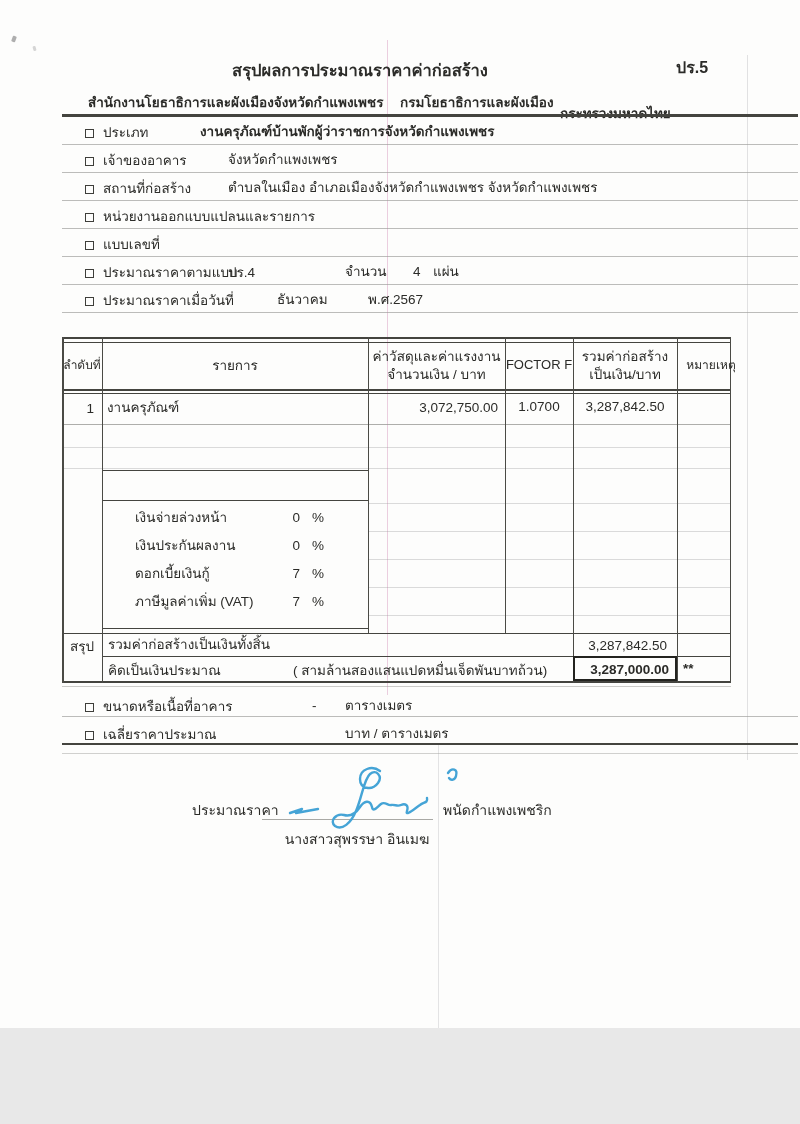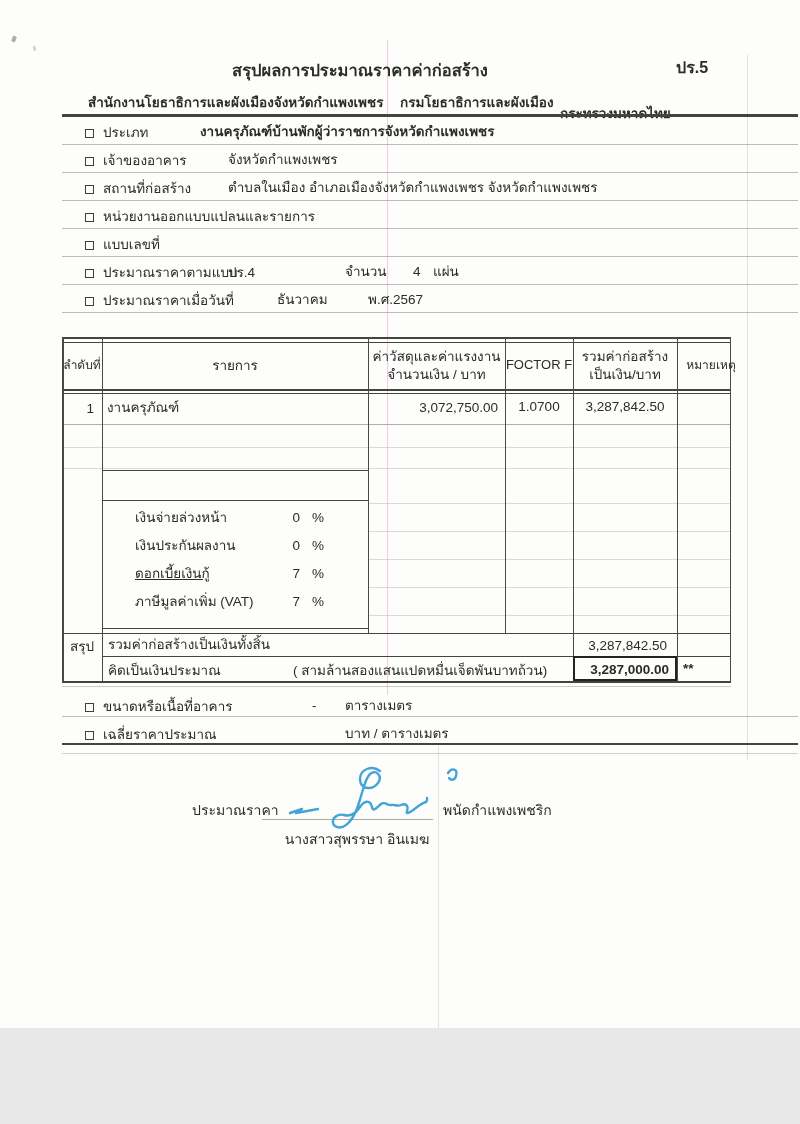--- a/index.html
+++ b/index.html
@@ -138,21 +138,21 @@
 
 
   <div class="abs" style="left:135px;top:509px;">เงินจ่ายล่วงหน้า</div>
   <div class="abs rgt" style="left:278px;top:509px;width:22px;">0</div>
   <div class="abs" style="left:312px;top:509px;">%</div>
 
   <div class="abs" style="left:135px;top:537px;">เงินประกันผลงาน</div>
   <div class="abs rgt" style="left:278px;top:537px;width:22px;">0</div>
   <div class="abs" style="left:312px;top:537px;">%</div>
 
-  <div class="abs" style="left:135px;top:565px;text-decoration:underline;">ดอกเบี้ยเงินกู้</div>
+  <div class="abs" style="left:135px;top:565px;">ดอกเบี้ยเงินกู้</div>
   <div class="abs rgt" style="left:278px;top:565px;width:22px;">7</div>
   <div class="abs" style="left:312px;top:565px;">%</div>
 
   <div class="abs" style="left:135px;top:593px;">ภาษีมูลค่าเพิ่ม  (VAT)</div>
   <div class="abs rgt" style="left:278px;top:593px;width:22px;">7</div>
   <div class="abs" style="left:312px;top:593px;">%</div>
 
   <div class="abs ctr" style="left:62px;top:638px;width:40px;">สรุป</div>
   <div class="abs" style="left:108px;top:636px;">รวมค่าก่อสร้างเป็นเงินทั้งสิ้น</div>
   <div class="abs rgt" style="left:573px;top:637px;width:94px;">3,287,842.50</div>

